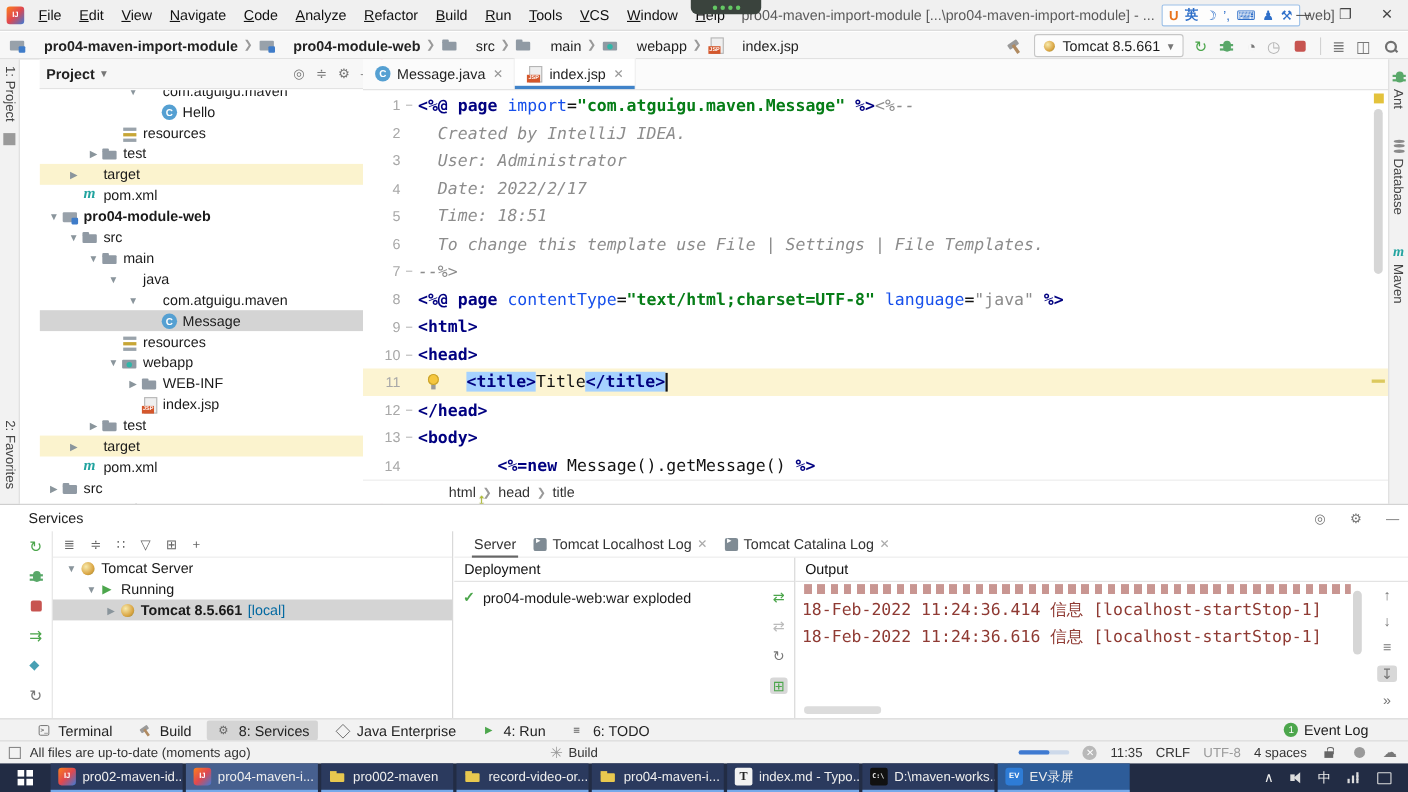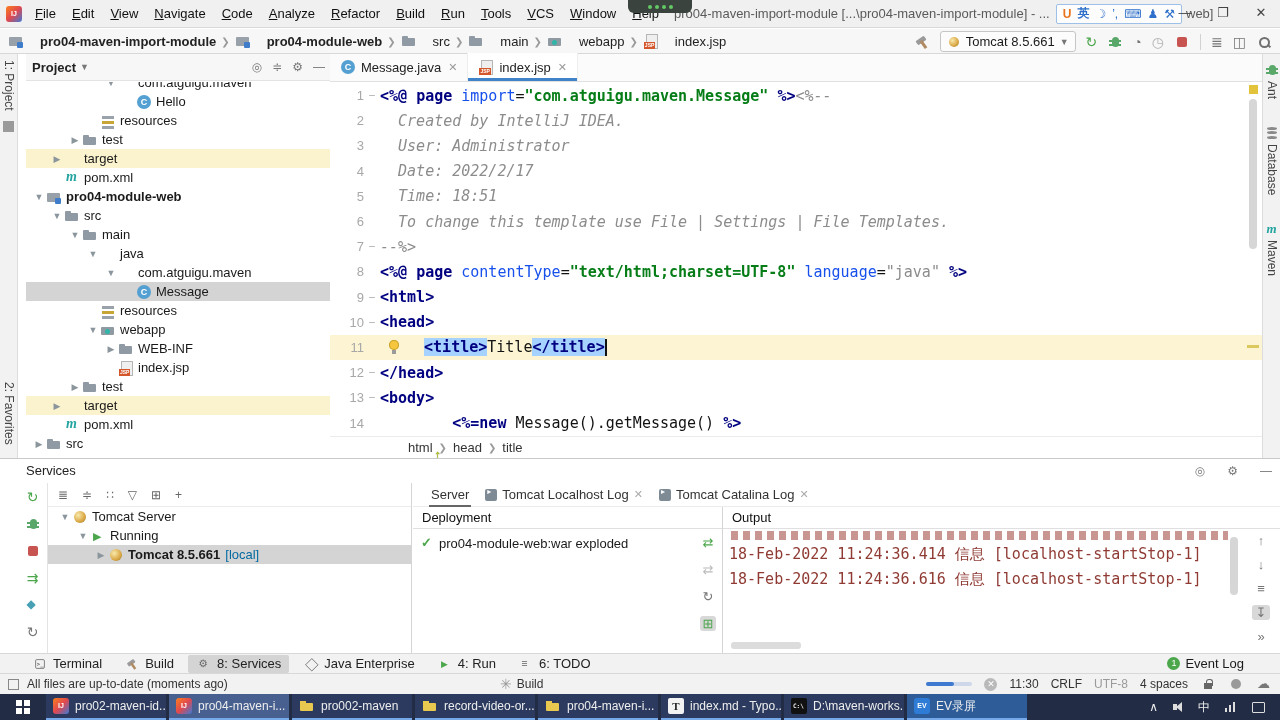--- a/index.html
+++ b/index.html
@@ -81,21 +81,21 @@
   #crumbs .crumb{display:flex;align-items:flex-end;gap:16px;color:#222}
   #crumbs .crumb b{font-weight:bold}
   #crumbs .sep{color:#9a9a9a;font-size:10px;padding:0 3px}
   #run-tools{position:absolute;right:8px;top:0;height:25px;display:flex;align-items:center;gap:10px}
   #run-config{display:flex;align-items:center;gap:5px;border:1px solid #c6c6c6;background:#fcfcfc;border-radius:3px;padding:1px 6px;height:21px}
   #run-config .chev{color:#777;font-size:9px}
   .tool-glyph{color:#777;font-size:14px;line-height:16px}
   .tbsep{width:1px;height:16px;background:#d2d2d2}
   #left-strip{left:0;top:54px;width:18px;height:404px;background:#f2f2f2;border-right:1px solid #dcdcdc}
   #left-strip2{left:0;top:458px;width:18px;height:195px;background:#f2f2f2;border-right:1px solid #dcdcdc}
-  #project-panel{left:26px;top:54px;width:312px;height:404px;background:#fff;border-right:7px solid #ec4899}
+  #project-panel{left:36px;top:54px;width:312px;height:404px;background:#fff;border-right:2px solid #ec4899}
   #project-header{height:27px;border-bottom:1px solid #e3e3e3;display:flex;align-items:center;padding:0 6px;background:#f7f7f7}
   #project-header .ph-title{font-weight:bold;color:#222;margin-right:4px}
   #project-header .chev{color:#777;font-size:9px}
   #project-header .ph-icons{margin-left:auto;display:flex;gap:10px;color:#777;font-size:12px}
   #project-tree{position:absolute;left:0;top:28px;right:0;bottom:0;overflow:hidden}
   .trow{display:flex;align-items:center;height:19px;white-space:nowrap;padding-right:4px}
   .trow .chev{width:14px;text-align:center;color:#8a959c;font-size:9px;flex:none}
   .trow .lbl{margin-left:4px}
   .trow.hl{background:#fbf3ce}
   .trow.sel{background:#d4d4d4}
@@ -161,21 +161,21 @@
   .log-clip{height:9px;overflow:hidden;background:repeating-linear-gradient(90deg,#9c4038 0 7px,#fff 7px 12px);opacity:.55;margin:0 2px 2px 2px}
   .log-bright{color:#bb4742}
   .log-dark{color:#8f3a33}
   #output-vscroll{position:absolute;right:42px;top:30px;width:8px;height:58px;background:#d6d6d6;border-radius:4px}
   #output-hscroll{position:absolute;left:8px;bottom:4px;width:70px;height:7px;background:#dcdcdc;border-radius:3px}
   #output-icons{position:absolute;right:6px;top:26px;width:26px;display:flex;flex-direction:column;gap:9px;align-items:center;color:#777;font-size:13px}
   #output-icons .hi{background:#d8d8d8;border-radius:3px;padding:0 4px}
 
   
   #toolwinbar{left:0;top:653px;width:1280px;height:20px;background:#f2f2f2;border-top:1px solid #d8d8d8;display:flex;align-items:center;padding-left:24px;gap:6px}
-  .twitem{display:flex;align-items:center;gap:5px;padding:1px 8px;color:#222;border-radius:2px;height:18px}
+  .twitem{display:flex;align-items:flex-end;gap:5px;padding:1px 8px;color:#222;border-radius:2px;height:18px}
   .twitem.active{background:#d4d4d4}
   #eventlog{position:absolute;right:36px;top:653px;height:20px;display:flex;align-items:center;gap:5px}
   #eventlog .badge{width:13px;height:13px;border-radius:50%;background:#4ca64c;color:#fff;font-size:9px;line-height:13px;text-align:center}
   #statusbar{left:0;top:673px;width:1280px;height:21px;background:#f2f2f2;border-top:1px solid #d8d8d8;display:flex;align-items:center;font-size:12px;color:#333}
   #statusbar .sq{width:11px;height:11px;border:1.5px solid #888;margin:0 8px 0 8px}
   #sb-build{position:absolute;left:500px;display:flex;align-items:center;gap:5px}
   #sb-build .spin{color:#999;font-size:14px}
   #sb-right{position:absolute;right:8px;display:flex;align-items:center;gap:12px}
   #sb-prog{width:46px;height:4px;background:#cdd9ea;border-radius:2px;position:relative}
   #sb-prog::before{content:"";position:absolute;left:0;top:0;bottom:0;width:60%;background:#3f7ad1;border-radius:2px}
@@ -666,21 +666,21 @@
 <div id="statusbar" class="abs">
   <span class="sq"></span>
   <span>All files are up-to-date (moments ago)</span>
   <span id="sb-build">
     <span class="spin">✳</span>
     <span>Build</span>
   </span>
   <span id="sb-right">
     <span id="sb-prog"></span>
     <span id="sb-x">✕</span>
-    <span>11:30</span>
+    <span>11:35</span>
     <span>CRLF</span>
     <span class="sb-dim">UTF-8</span>
     <span>4 spaces</span>
     <span class="ic ic-lock"></span>
     <span class="ic ic-hector"></span>
     <span class="ic ic-cloud"></span>
   </span>
 </div>
 
 <div id="taskbar" class="abs">

